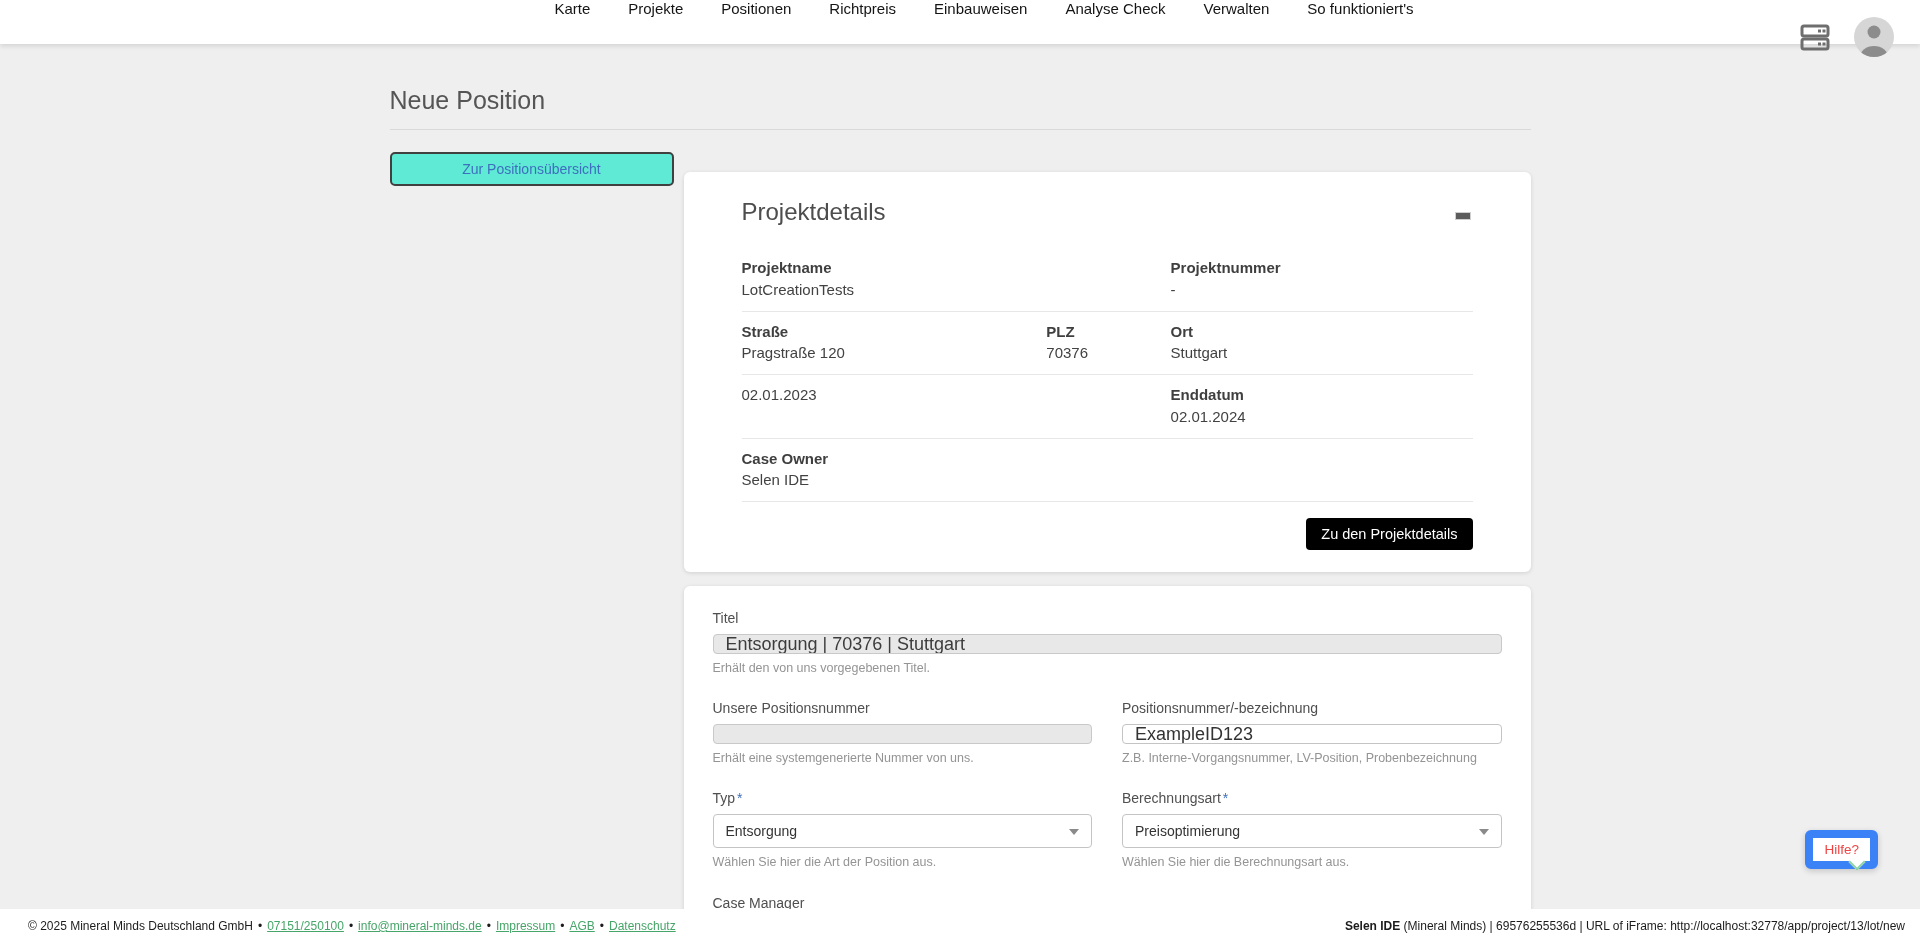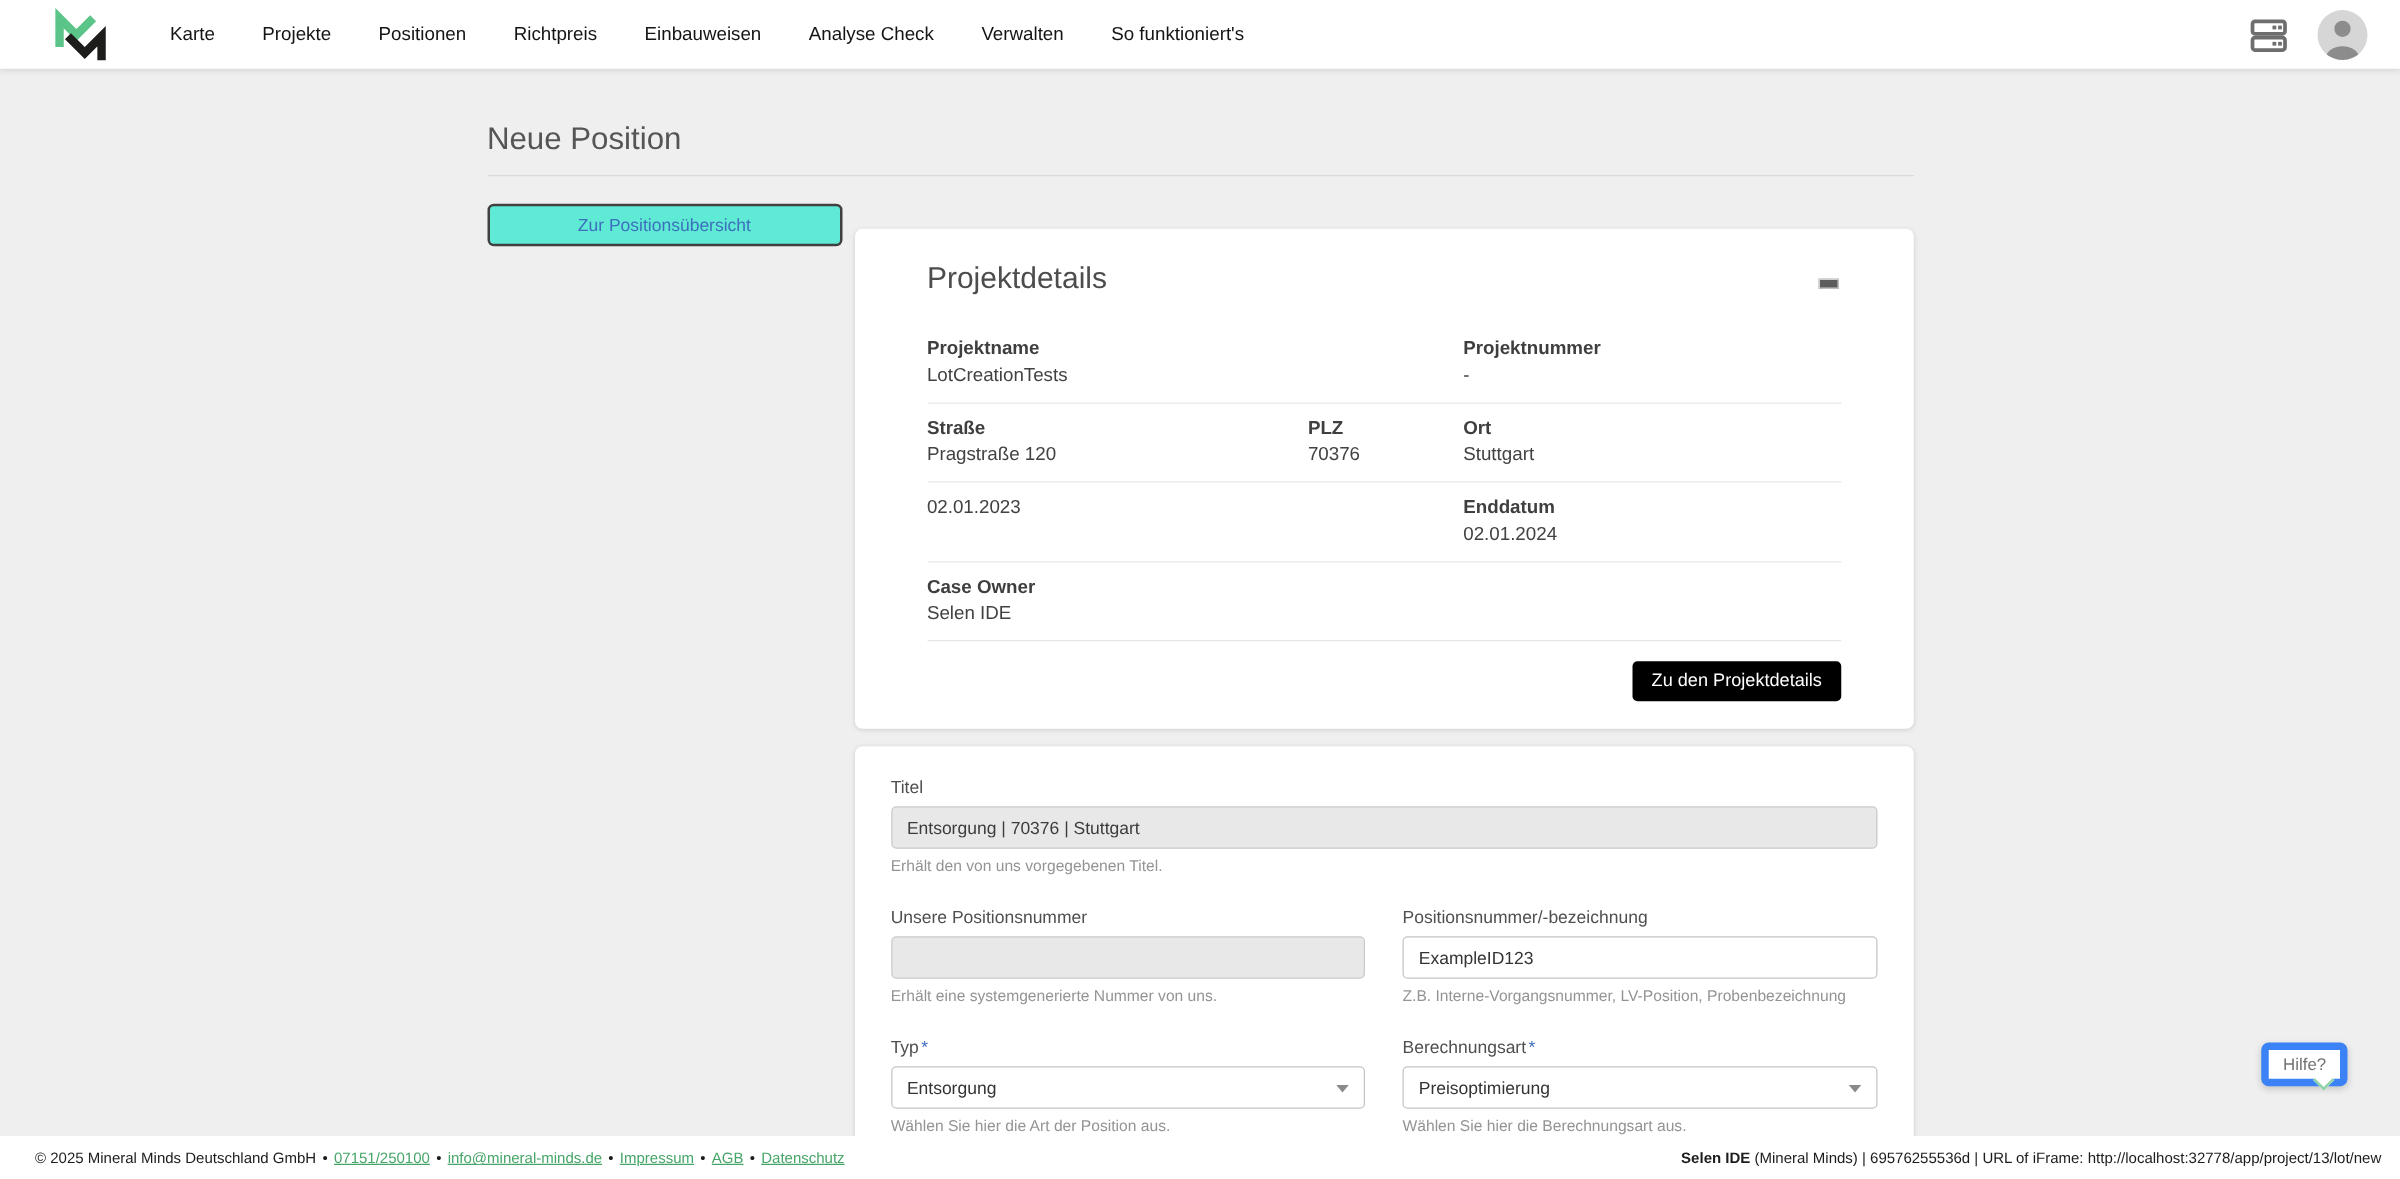--- a/index.html
+++ b/index.html
@@ -5,23 +5,23 @@
   * { margin: 0; padding: 0; box-sizing: border-box; }
   html, body { width: 1920px; height: 943px; overflow: hidden; }
   body {
     font-family: "Liberation Sans", sans-serif;
     background: #efefef;
     color: #3f3f3f;
   }
 
   
   .navbar {
-    height: 55px; background: #ffffff; display: flex; align-items: center;
+    height: 44px; background: #ffffff; display: flex; align-items: center;
     padding: 0 26px; box-shadow: 0 2px 5px rgba(0,0,0,0.12);
-    position: relative; z-index: 5;
+    position: relative; z-index: 5; flex-direction: column;
   }
   .logo { width: 50px; height: 48px; margin-left: 12px; cursor: pointer; }
   .nav-items { display: flex; gap: 38px; margin-left: 48px; }
   .nav-item {
     font-size: 15px; font-weight: 500; color: #141414; cursor: pointer;
     white-space: nowrap;
   }
   .nav-right { margin-left: auto; display: flex; align-items: center; gap: 22px; }
   .dns-icon { width: 34px; height: 34px; cursor: pointer; }
   .avatar {
@@ -70,43 +70,43 @@
   .btn-filled {
     background: #000000; color: #ffffff; border: none; border-radius: 4px;
     height: 32px; padding: 0 15px; font-size: 14.5px; font-family: inherit; cursor: pointer;
   }
 
   
   .card-form { margin-top: 14px; padding: 24px 29px 120px 29px; }
   .field-label { font-size: 14px; color: #4f4f4f; display: block; margin-bottom: 8px; }
   .required-star { color: #3e6fbe; margin-left: 2px; }
   .text-input {
-    width: 100%; height: 34px; border: 1px solid #c4c4c4; border-radius: 4px;
-    padding: 0 12px; font-size: 14px; font-family: inherit; color: #333333; background: #ffffff;
+    width: 100%; height: 20px; border: 1px solid #c4c4c4; border-radius: 4px;
+    padding: 0 12px; font-size: 18px; font-family: inherit; color: #333333; background: #ffffff;
   }
   .text-input:disabled { background: #e8e8e8; border-color: #c9c9c9; color: #3c3c3c; }
   .helper-text { font-size: 12.5px; color: #949494; margin-top: 7px; }
   .form-grid { display: grid; grid-template-columns: 1fr 1fr; column-gap: 30px; margin-top: 25px; }
   .select-box {
     position: relative; width: 100%; height: 34px; border: 1px solid #c4c4c4; border-radius: 4px;
     background: #ffffff; font-size: 14px; color: #333333; display: flex; align-items: center;
     padding: 0 30px 0 12px; cursor: pointer;
   }
   .caret {
     position: absolute; right: 12px; top: 14px;
     width: 0; height: 0; border-left: 5px solid transparent; border-right: 5px solid transparent;
     border-top: 6px solid #8a8a8a;
   }
   .case-manager-group { margin-top: 26px; }
 
   
   .help-bubble {
     position: fixed; right: 42px; bottom: 74px; z-index: 20;
-    background: #ffffff; border: 6px solid #3b82f6; border-radius: 6px;
-    padding: 4px 11px; font-size: 13.5px; color: #737373; cursor: pointer;
+    background: #ffffff; border: 8px solid #3b82f6; border-radius: 6px;
+    padding: 4px 11px; font-size: 13.5px; color: #ef4444; cursor: pointer;
     box-shadow: 0 2px 6px rgba(0,0,0,0.18); font-family: inherit;
   }
   .help-bubble::after {
     content: ""; position: absolute; right: 7px; bottom: -7px;
     width: 10px; height: 10px; background: #ffffff;
     border-right: 2px solid #8fd3a8; border-bottom: 2px solid #8fd3a8;
     transform: rotate(45deg);
   }
 
   

